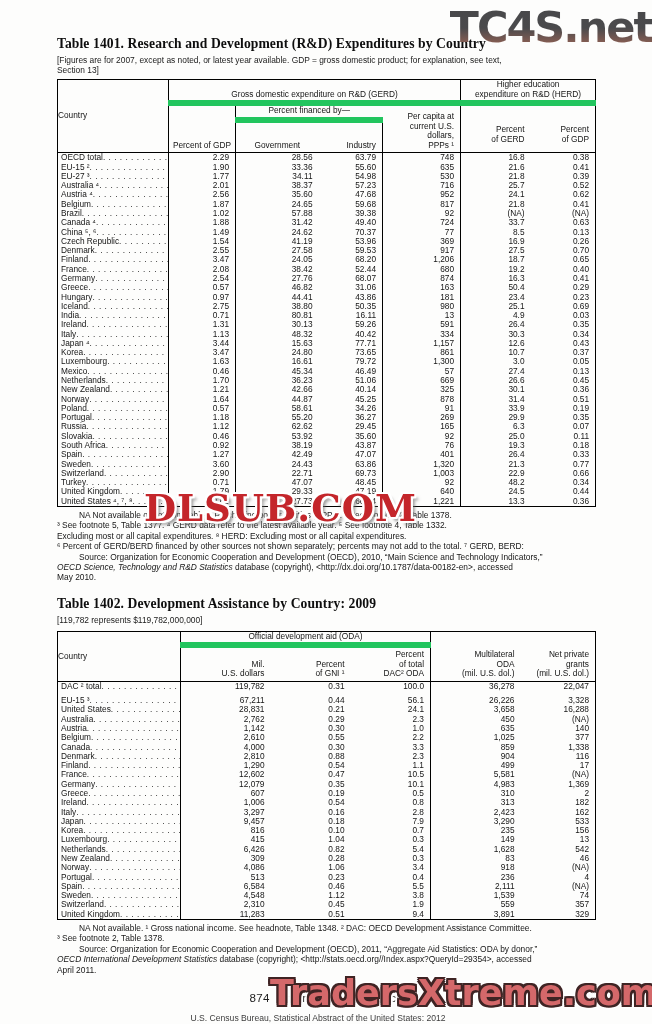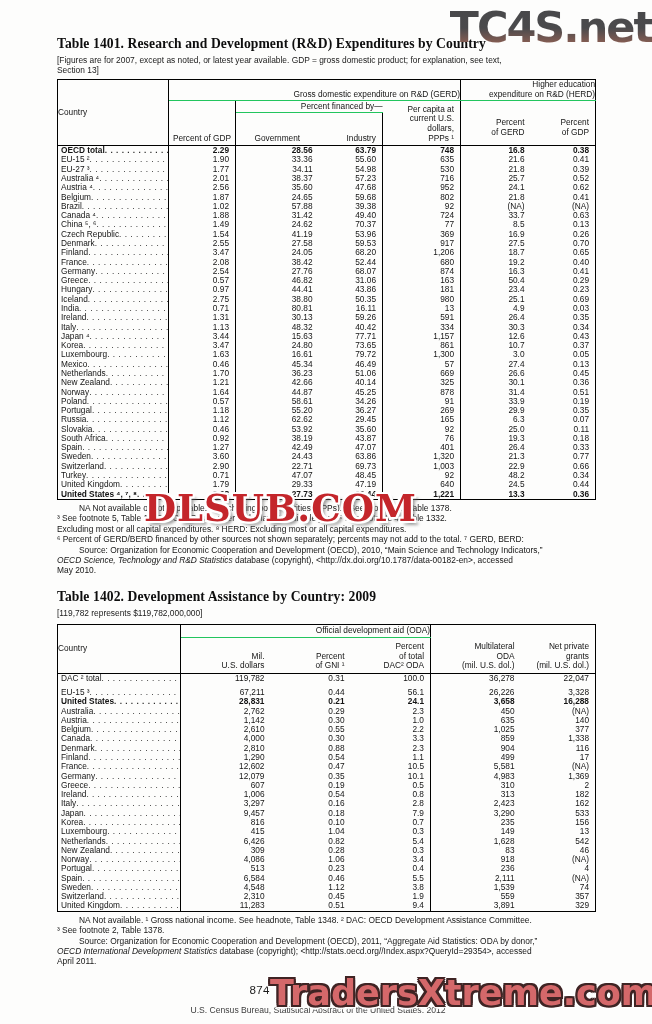--- a/index.html
+++ b/index.html
@@ -8,39 +8,39 @@
   .content { padding:36px 57px 0 57px; position:relative; z-index:1; }
 
   .tbl-title { font-family:"Liberation Serif","DejaVu Serif",serif; font-weight:bold;
                font-size:13.6px; letter-spacing:.1px; color:#0e0e0e; }
   .tbl-note  { font-size:8.4px; line-height:10px; margin-top:3px; white-space:pre-line; color:#1a1a1a; }
 
   table { border-collapse:collapse; table-layout:fixed; width:538px; margin-top:4px;
           border:1px solid #000; }
   th,td { padding:0; font-weight:normal; }
   thead th { font-size:8.3px; line-height:9.6px; }
-  .hgroup { text-align:right; vertical-align:bottom; border-bottom:1px solid #22c55e; padding-bottom:1px; white-space:pre-line; }
+  .hgroup { text-align:center; vertical-align:bottom; border-bottom:6px solid #22c55e; padding-bottom:1px; white-space:pre-line; }
   .hcountry { text-align:left; vertical-align:middle; }
   .hsub { vertical-align:bottom; white-space:pre-line; padding-bottom:2px; }
   .ctr { text-align:center; }
   .r   { text-align:right; padding-right:6px; }
   .br  { border-right:1px solid #000; }
   .padb { padding-bottom:8px; }
   .hrow1 th { height:13px; }
   .hrow2 th.hgroup { height:12px; }
 
   tbody tr:first-child td { border-top:1.5px solid #000; }
   tbody td { font-size:8.3px; line-height:9.28px; white-space:nowrap; vertical-align:bottom; }
   td.num { text-align:right; padding-right:6px; }
   td.country { padding-left:3px; overflow:hidden; }
   .cwrap { display:flex; align-items:baseline; overflow:hidden; }
   .cname { white-space:pre; }
   .leader { flex:1 1 auto; overflow:hidden; white-space:nowrap; color:#2a2a2a; }
   .leader::after { content:" . . . . . . . . . . . . . . . . . . . . . . . . . . . . . . . . . . . . . ."; letter-spacing:.5px; }
-  tr.bold td, tr.bold .cname, tr.bold .leader { font-weight:bold; }
+  tr.bold td, tr.bold .cname, tr.bold .leader { font-weight:normal; }
   tr.gap td { padding-bottom:5px; }
 
   #t1401 thead tr:nth-child(3) th { height:33px; }
   #t1402 thead tr:nth-child(2) th { height:36px; }
 
   .fnblock { margin-top:3px; }
   .fline { font-size:8.4px; line-height:10.4px; color:#161616; }
   .fline.indent { padding-left:22px; }
   .fline em { font-style:italic; }
 
@@ -187,21 +187,21 @@
         <tr>
           <td class="country br">
             <span class="cwrap">
               <span class="cname">Belgium</span>
               <span class="leader"></span>
             </span>
           </td>
           <td class="num br">1.87</td>
           <td class="num">24.65</td>
           <td class="num br">59.68</td>
-          <td class="num br">802</td>
+          <td class="num br">817</td>
           <td class="num">21.8</td>
           <td class="num">0.41</td>
         </tr>
         <tr>
           <td class="country br">
             <span class="cwrap">
               <span class="cname">Brazil</span>
               <span class="leader"></span>
             </span>
           </td>

